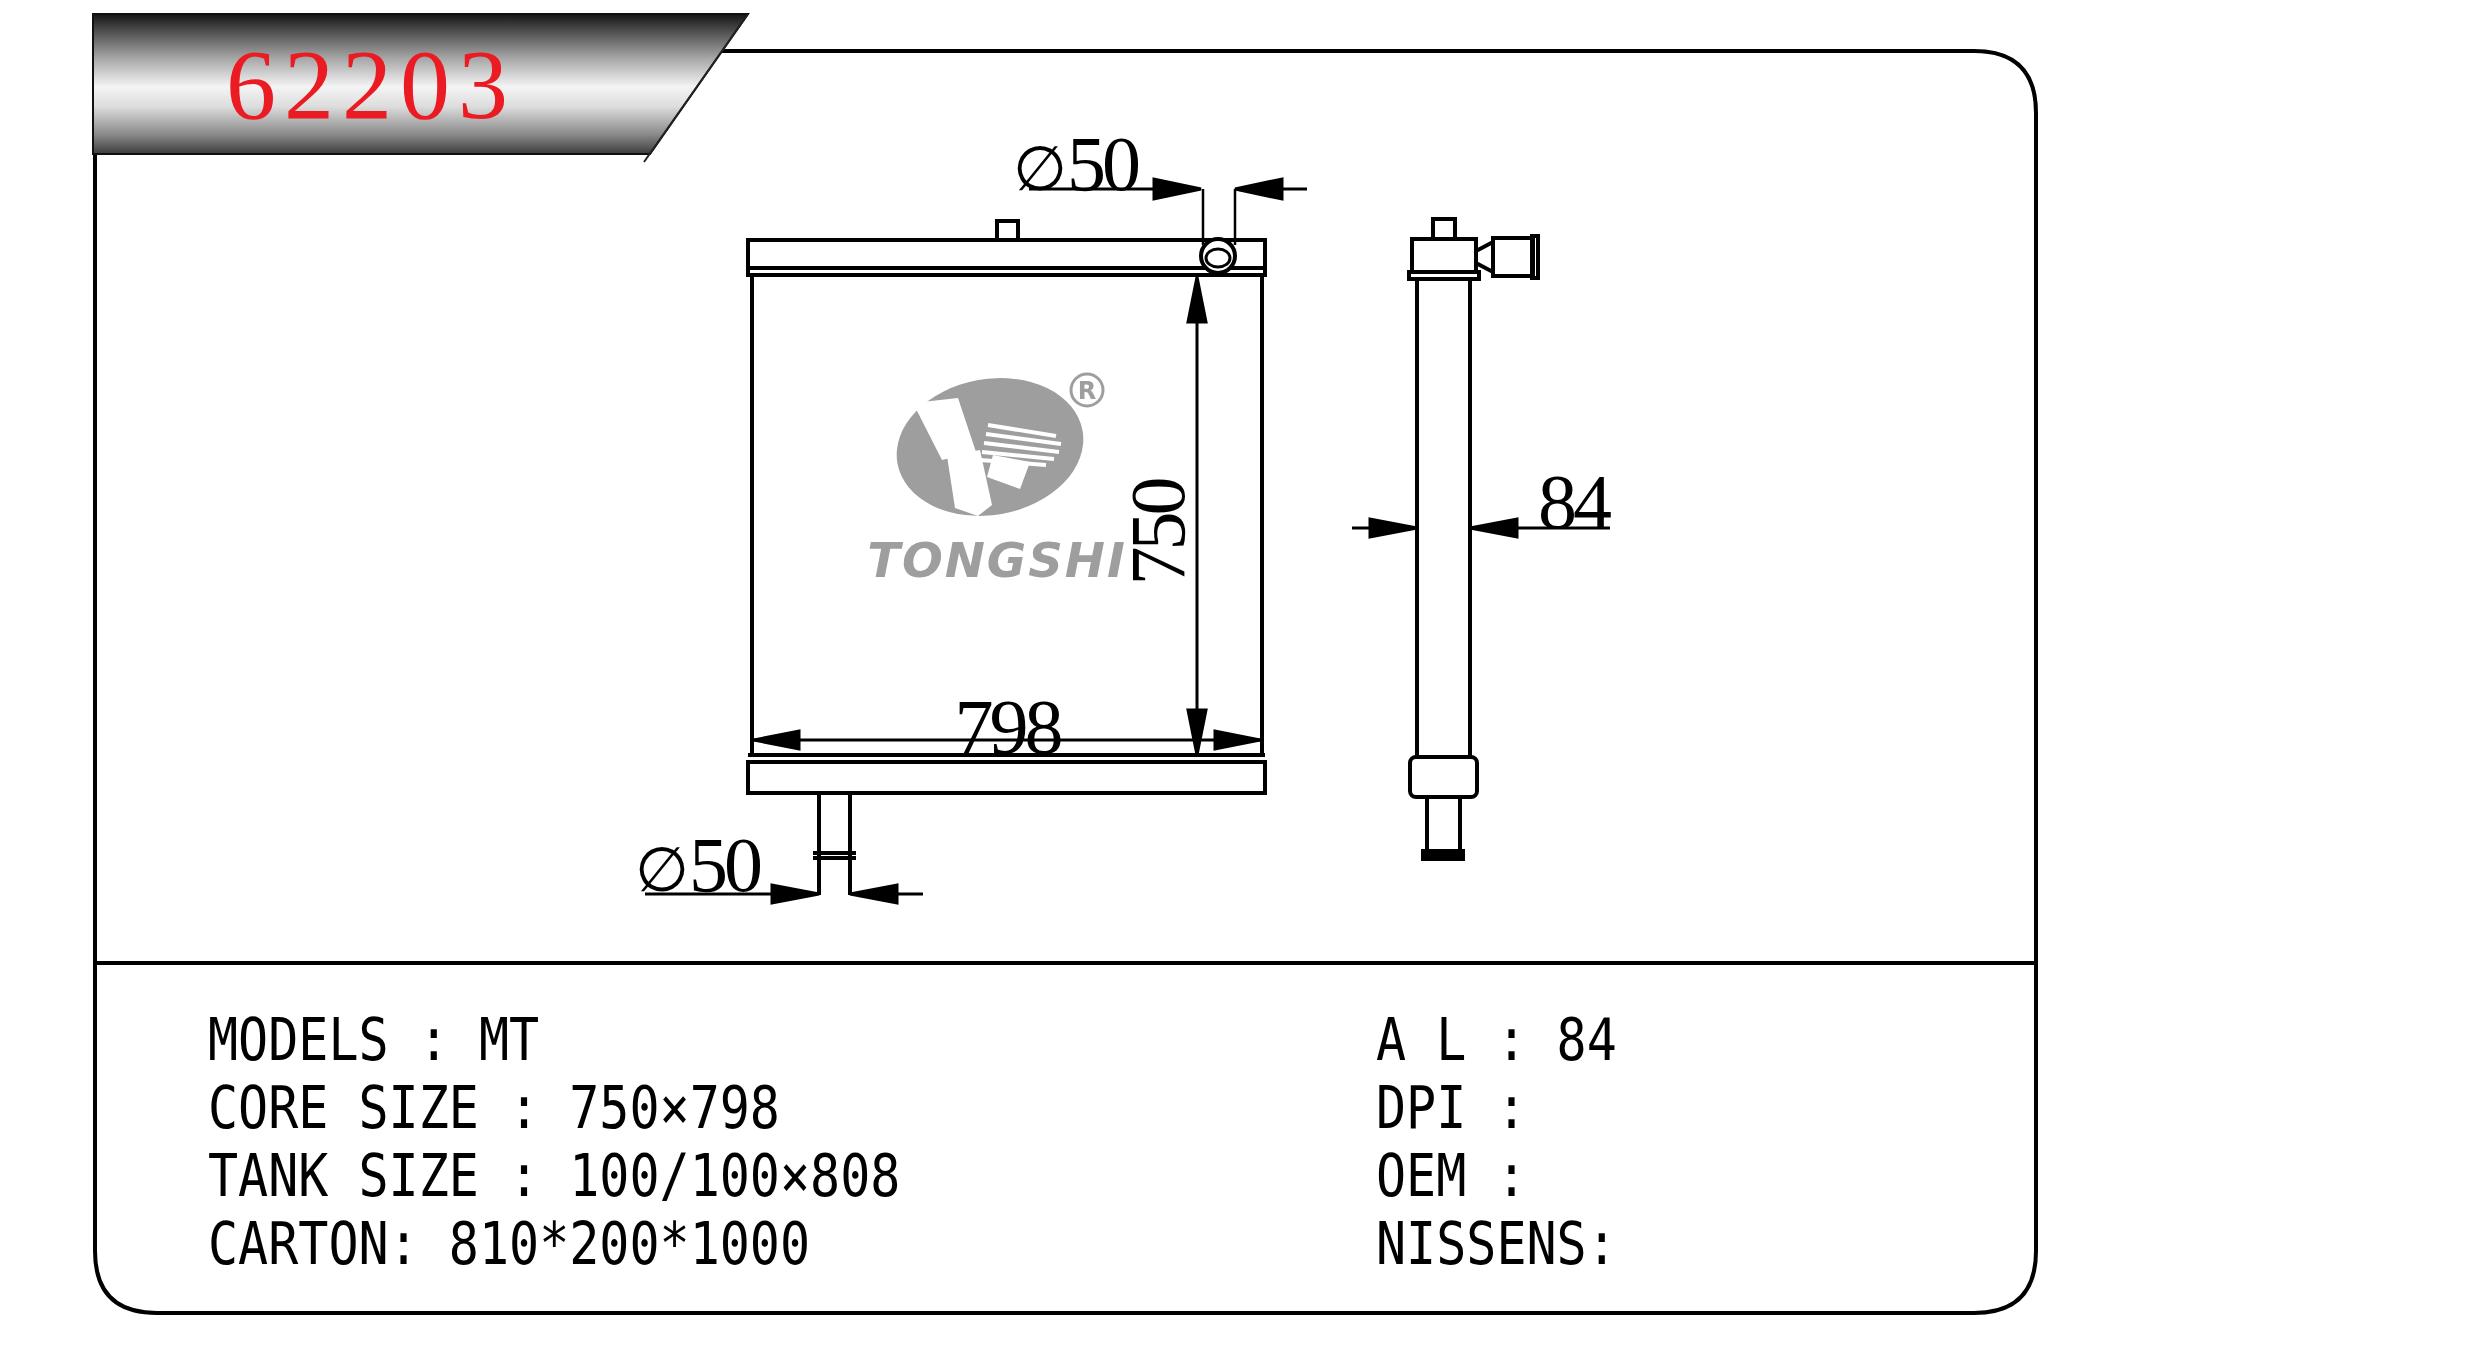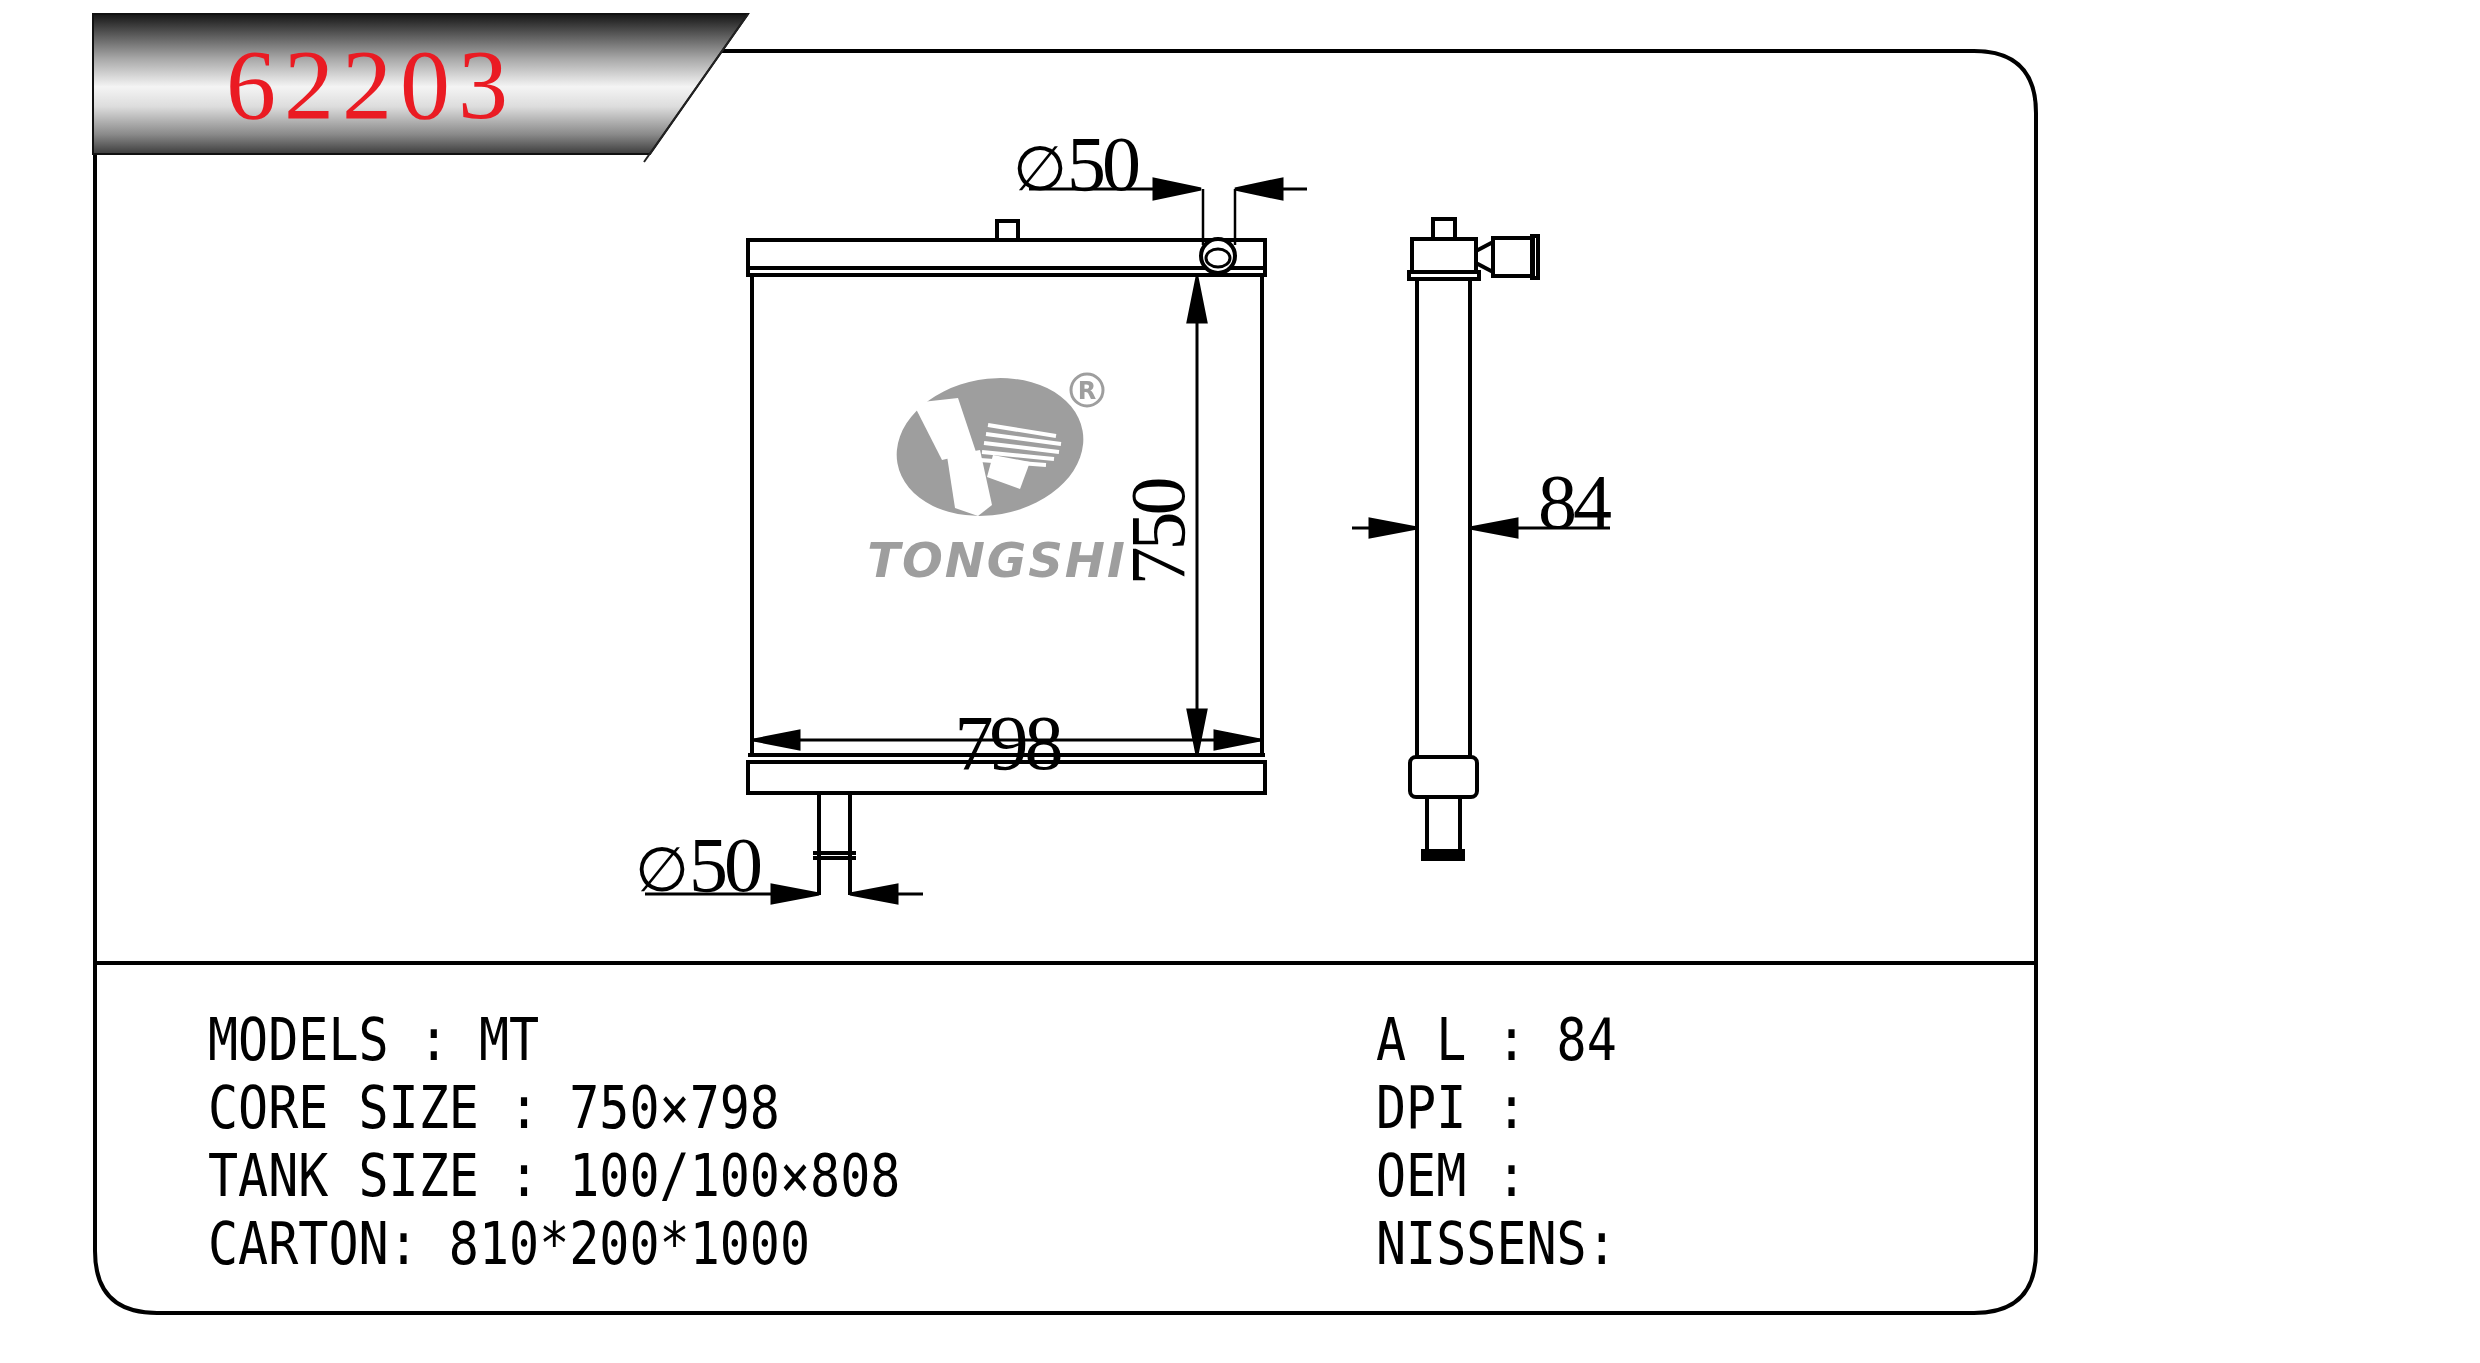--- a/index.html
+++ b/index.html
@@ -123,21 +123,21 @@
       <line x1="748" y1="14" x2="644" y2="162" stroke="#222" stroke-width="2"></line>
     </g>
   </svg>
 
   <div class="abs banner-num" style="left:93px;top:35px;width:556px;">62203</div>
 
   <div class="abs dim" style="left:985px;top:125px;width:180px;"><span class="sym">∅</span><span>50</span></div>
 
   <div class="abs dim rot750" style="left:1068px;top:493px;width:180px;height:80px;"><span>750</span></div>
 
-  <div class="abs dim" style="left:917px;top:704px;width:180px;">798</div>
+  <div class="abs dim" style="left:917px;top:688px;width:180px;">798</div>
 
   <div class="abs dim" style="left:607px;top:826px;width:180px;"><span class="sym">∅</span><span>50</span></div>
 
   <div class="abs dim" style="left:1493px;top:463px;width:160px;">84</div>
 
   <div class="abs logo-word" style="left:847px;top:536px;width:300px;">TONGSHI</div>
   <div class="abs reg-r" style="left:1077px;top:379px;width:20px;">R</div>
 
   <div class="abs trow" style="left:208px;top:1010px;">MODELS : MT</div>
   <div class="abs trow" style="left:208px;top:1078px;">CORE SIZE : 750×798</div>

